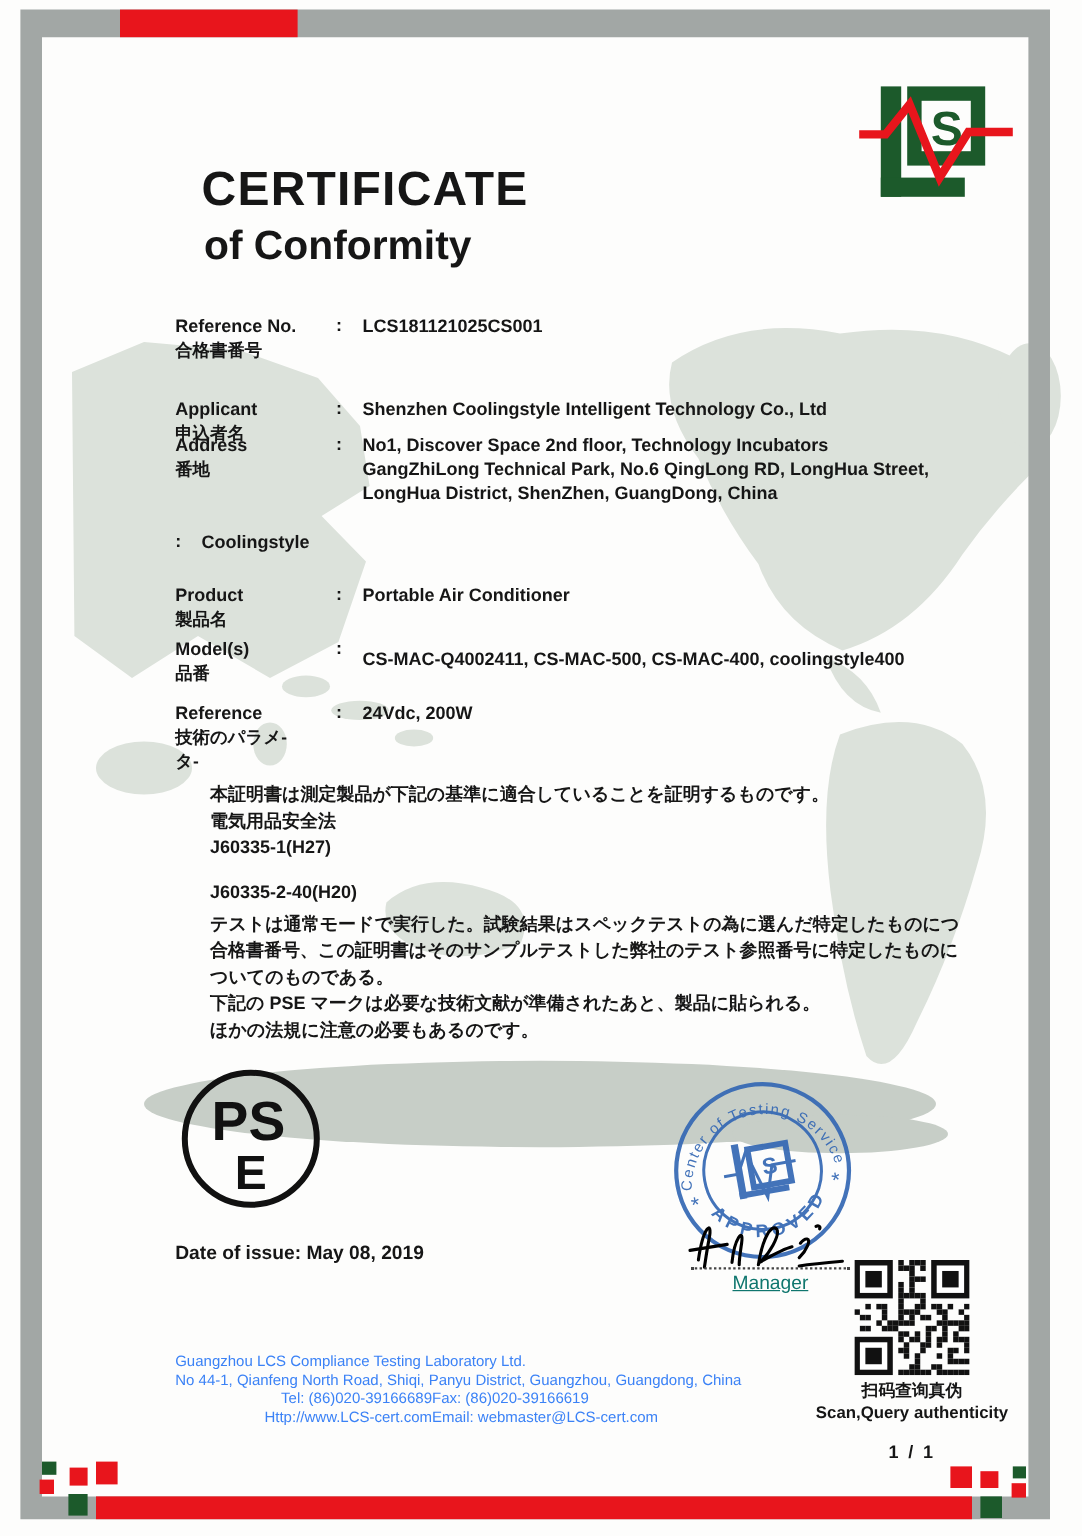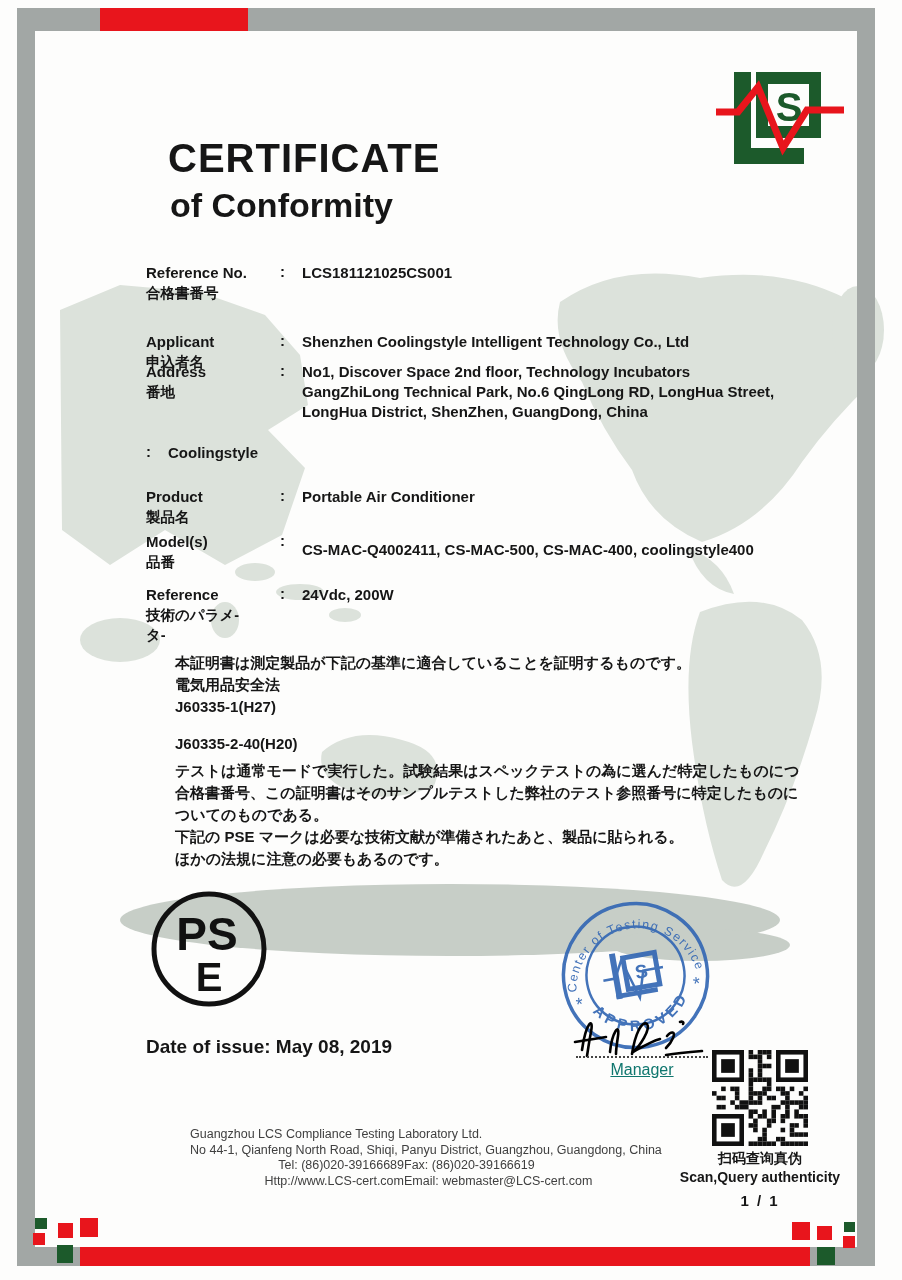--- a/index.html
+++ b/index.html
@@ -16,31 +16,31 @@
   .title{position:absolute;left:168px;top:136px;font-size:40px;font-weight:bold;letter-spacing:1px;}
   .subtitle{position:absolute;left:170px;top:186px;font-size:34px;font-weight:bold;}
   .logo{position:absolute;left:712px;top:62px;}
   .field-row{position:absolute;left:146px;display:flex;align-items:flex-start;}
   .f-label{width:134px;font-size:15px;font-weight:bold;line-height:20px;}
   .f-label .ja{display:block;font-weight:bold;font-size:14.5px;white-space:pre-line;}
   .f-colon{width:22px;font-size:15px;font-weight:bold;}
   .f-value{width:488px;font-size:15px;font-weight:bold;line-height:20px;white-space:pre-line;}
   .jp-block{position:absolute;left:146px;font-size:15px;font-weight:bold;line-height:22px;white-space:pre-line;margin-left:29px;}
   .pse{position:absolute;left:148px;top:888px;}
-  .date-issue{position:absolute;left:146px;top:1036px;font-size:19px;font-weight:bold;}
+  .date-issue{position:absolute;left:146px;top:1036px;font-size:16px;font-weight:bold;}
   .stamp{position:absolute;left:558px;top:898px;transform:rotate(-10deg);opacity:.92;}
   .signature{position:absolute;left:572px;top:1010px;}
   .sig-line{position:absolute;left:576px;top:1056px;width:132px;border-top:2px dotted #444;}
   .sig-role{position:absolute;left:590px;top:1061px;width:104px;text-align:center;font-size:16px;color:#0f766e;text-decoration:underline;}
   .qr-wrap{position:absolute;left:712px;top:1050px;width:96px;height:96px;}
   .qr-captions{position:absolute;left:672px;top:1150px;width:176px;text-align:center;}
   .qr-zh{font-size:14px;font-weight:bold;}
   .qr-en{font-size:14px;font-weight:bold;margin-top:1px;}
-  .page-num{font-size:15px;font-weight:bold;letter-spacing:2px;margin-top:7px;}
-  .footer{position:absolute;left:146px;top:1127px;font-size:12.5px;line-height:15.5px;color:#404040;margin-left:44px;}
+  .page-num{font-size:15px;font-weight:bold;letter-spacing:2px;margin-top:17px;}
+  .footer{position:absolute;left:146px;top:1127px;font-size:12.5px;line-height:15.5px;color:#3b82f6;}
   .footer .cols{display:flex;text-align:right;}
   .footer .c1{width:214px;}
 </style>
 </head>
 <body>
 
 <div class="page">
 
   <svg class="map" width="902" height="1280" viewBox="0 0 902 1280">
     <g fill="#dce2db" stroke="none">

